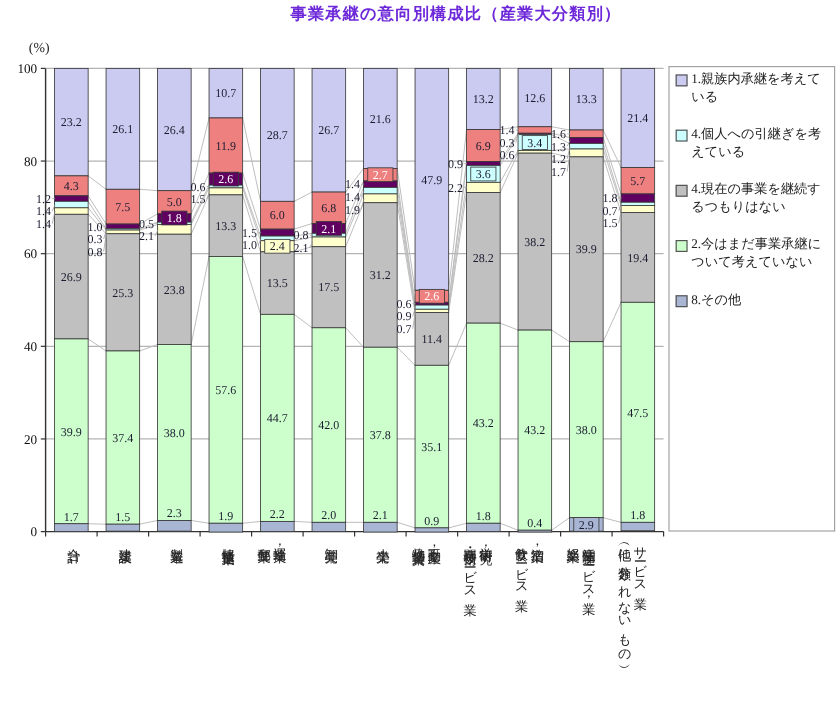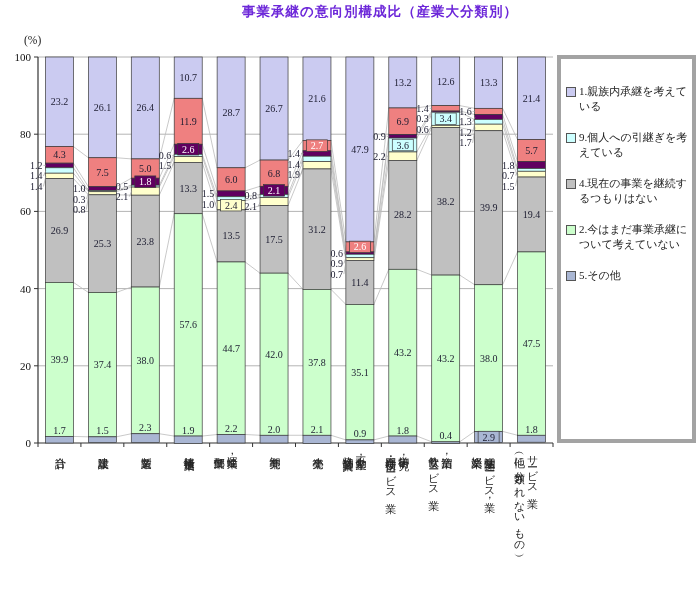--- a/index.html
+++ b/index.html
@@ -4,21 +4,21 @@
 <style>
   html,body{margin:0;padding:0;background:#fff;}
   body{width:700px;height:597px;position:relative;overflow:hidden;
        font-family:"Liberation Serif","DejaVu Serif",serif;color:#111;}
   .title{position:absolute;top:3px;left:60px;width:640px;text-align:center;
          font-family:"Liberation Sans","DejaVu Sans",sans-serif;
          font-weight:bold;font-size:13.5px;letter-spacing:1px;color:#6d28d9;}
   .unit{position:absolute;top:34px;left:24px;font-size:11.5px;color:#222;}
   #chart-svg{position:absolute;top:0;left:0;}
   .legend{position:absolute;left:557px;top:55px;width:139px;height:388px;
-          border:4px solid #a3a3a3;box-sizing:border-box;padding:25px 4px 4px 5px;
+          border:1px solid #a3a3a3;box-sizing:border-box;padding:3px 4px 4px 5px;
           display:flex;flex-direction:column;gap:17px;background:#fff;}
   .legend-item{display:flex;align-items:flex-start;font-size:11px;line-height:14.5px;color:#222;}
   .swatch{flex:0 0 auto;width:8px;height:8px;border:1px solid #555;margin:3px 3px 0 0;}
   .cat-label{position:absolute;top:448px;height:140px;writing-mode:vertical-rl;
              white-space:pre;font-size:11px;line-height:13px;letter-spacing:1px;color:#222;}
 </style>
 </head>
 <body>
 
 <div class="title">事業承継の意向別構成比（産業大分類別）</div>
@@ -369,33 +369,33 @@
     <text x="531.5416666666666" y="432.78" text-anchor="middle" font-size="10" fill="#1c1c30" font-family="&quot;Liberation Serif&quot;,&quot;DejaVu Serif&quot;,serif">1.8</text>
   </svg>
 
 <div class="legend" id="legend-box">
     <div class="legend-item">
       <span class="swatch" style="background: rgb(203, 203, 241);"></span>
       <span>1.親族内承継を考えている</span>
     </div>
     <div class="legend-item">
       <span class="swatch" style="background: rgb(204, 255, 255);"></span>
-      <span>9.個人への引継ぎを考えている</span>
+      <span>4.個人への引継ぎを考えている</span>
     </div>
     <div class="legend-item">
       <span class="swatch" style="background: rgb(192, 192, 192);"></span>
       <span>4.現在の事業を継続するつもりはない</span>
     </div>
     <div class="legend-item">
       <span class="swatch" style="background: rgb(204, 255, 204);"></span>
       <span>2.今はまだ事業承継について考えていない</span>
     </div>
     <div class="legend-item">
       <span class="swatch" style="background: rgb(169, 182, 211);"></span>
-      <span>5.その他</span>
+      <span>8.その他</span>
     </div>
   </div>
 <div id="cat-labels">
     <div class="cat-label" style="right: 633.542px;">合計</div>
     <div class="cat-label" style="right: 590.625px;">建設業</div>
     <div class="cat-label" style="right: 547.708px;">製造業</div>
     <div class="cat-label" style="right: 504.792px;">情報通信業</div>
     <div class="cat-label" style="right: 461.875px;">運輸業，
 郵便業</div>
     <div class="cat-label" style="right: 418.958px;">卸売業</div>

